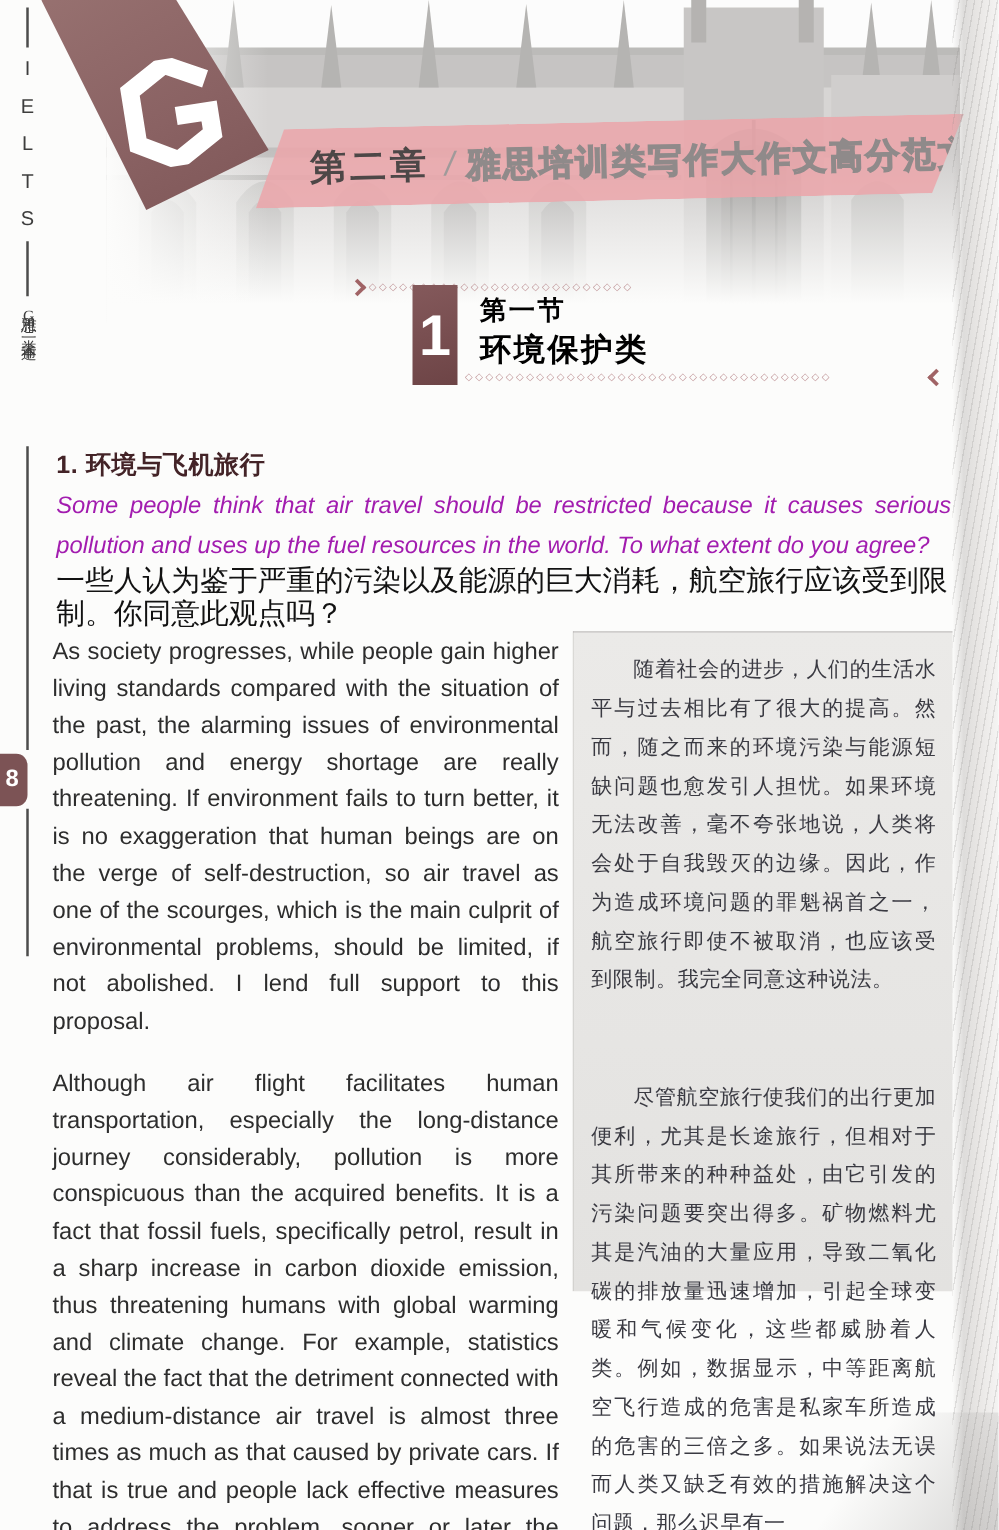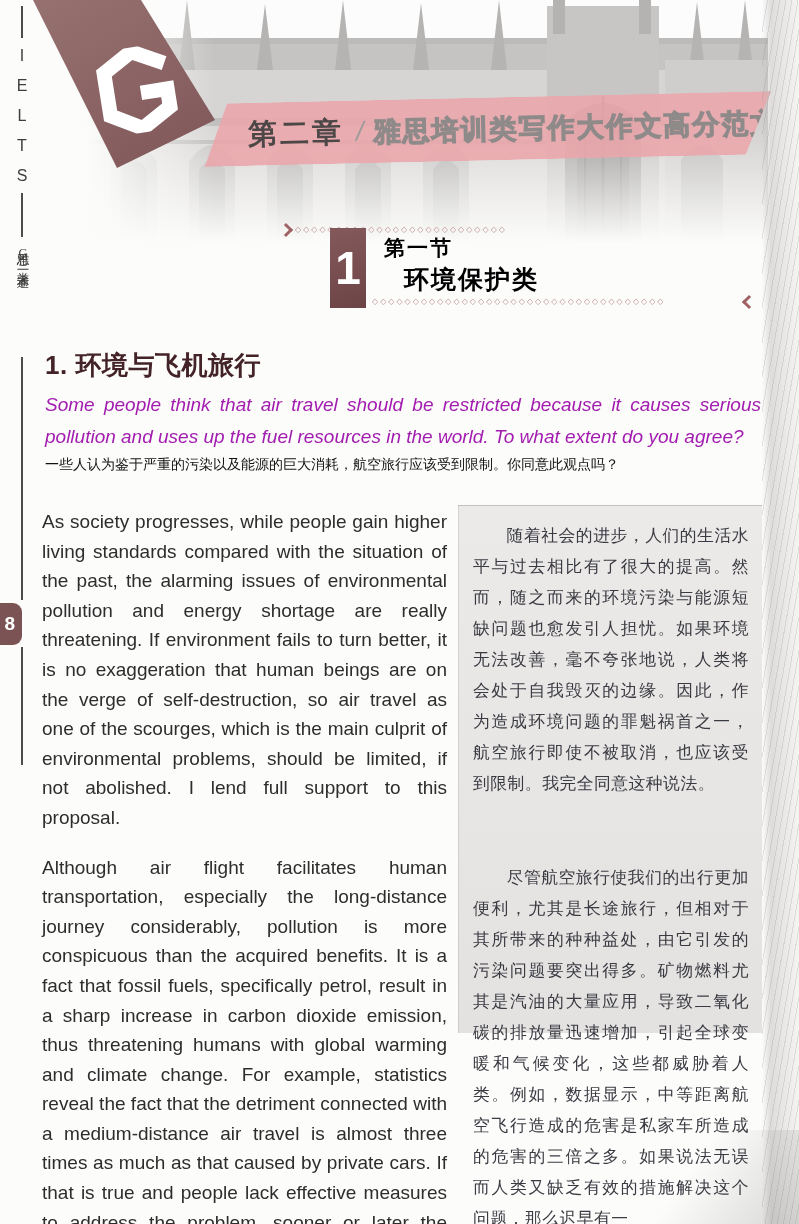--- a/index.html
+++ b/index.html
@@ -85,30 +85,30 @@
   .chev-right { left:281px; top:225px; transform:rotate(45deg); }
   .chev-left  { left:744px; top:297px; transform:rotate(-135deg); }
   .num-box {
     position:absolute; left:330px; top:228px; width:36px; height:80px; z-index:9;
     background:linear-gradient(165deg,#84595b,#6d4446);
     color:#fff; font-size:46px; font-weight:bold;
     display:flex; align-items:center; justify-content:center;
   }
   .section-title { position:absolute; left:384px; z-index:9; font-weight:bold; color:#000000; }
   .section-title.l1 { top:234px; font-size:21px; letter-spacing:2px; }
-  .section-title.l2 { top:263px; font-size:25px; letter-spacing:2px;margin-left:20px; }
-
-  
-  .task-heading { position:absolute; left:45px; top:348px; z-index:8;
-    font-size:26px; font-weight:bold; color:#432327; letter-spacing:.5px; }
+  .section-title.l2 { top:263px; font-size:25px; letter-spacing:2px; }
+
+  
+  .task-heading { position:absolute; left:45px; top:358px; z-index:8;
+    font-size:20px; font-weight:bold; color:#432327; letter-spacing:.5px; }
   .prompt-en { position:absolute; left:45px; top:389px; width:716px; z-index:8;
     font-size:19px; font-style:italic; font-weight:500; color:#a21caf;
     line-height:31.5px; text-align:justify; }
   .prompt-zh { position:absolute; left:45px; top:451px; width:716px; z-index:8;
-    font-size:14px; color:#121212; line-height:26px; }
+    font-size:23px; color:#121212; line-height:26px; }
 
   
   .col-en { position:absolute; left:42px; top:507px; width:405px; z-index:8;
     font-size:19px; color:#2d2d2d; line-height:29.6px; text-align:justify; }
   .col-en p + p { margin-top:20px; }
   .col-zh {
     position:absolute; left:458px; top:505px; width:304px; height:528px; z-index:8;
     background:linear-gradient(#ebeae8, #e3e2e0);
     box-shadow:inset 0 1px 0 rgba(120,118,116,.35), inset 1px 0 0 rgba(120,118,116,.2);
     padding:15px 13px 0 15px;

